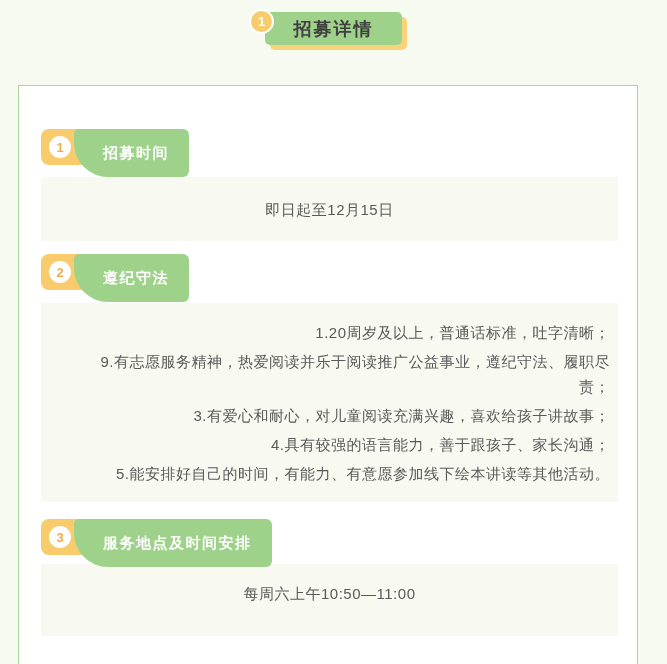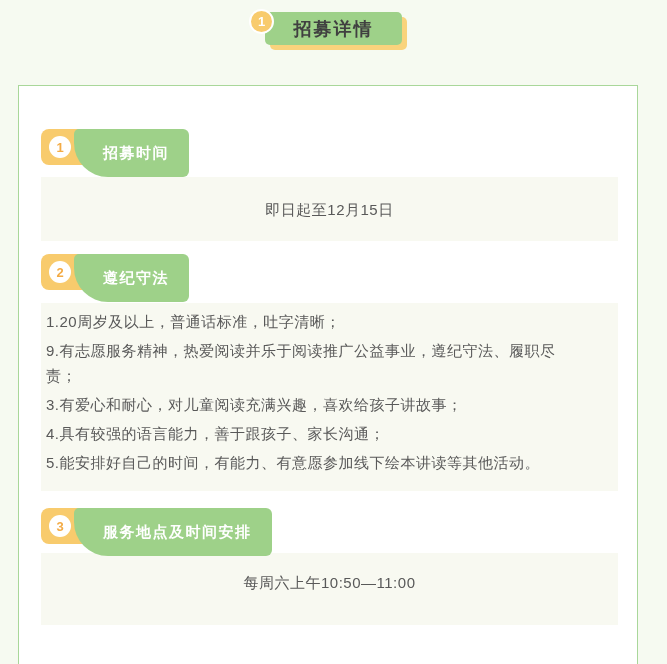--- a/index.html
+++ b/index.html
@@ -116,21 +116,22 @@
     letter-spacing: 0.5px;
   }
   .block p { margin: 0; }
   .block-1 {
     padding: 23px 20px 22px;
     text-align: center;
   }
   .block-1 p { line-height: 19px; }
   .block-2 {
     margin-top: 13px;
-    padding: 6px 8px 16px 5px;
+    padding: 17px 8px 16px 5px;
+    text-align: right;
   }
   .block-2 p { line-height: 25px; }
   .block-2 p + p { margin-top: 4px; }
   .block-2 .tl { display: block; }
   .block-3 {
     margin-top: 9px;
     padding: 18px 10px 30px;
     text-align: center;
   }
   .block-3 p { line-height: 24px; }

